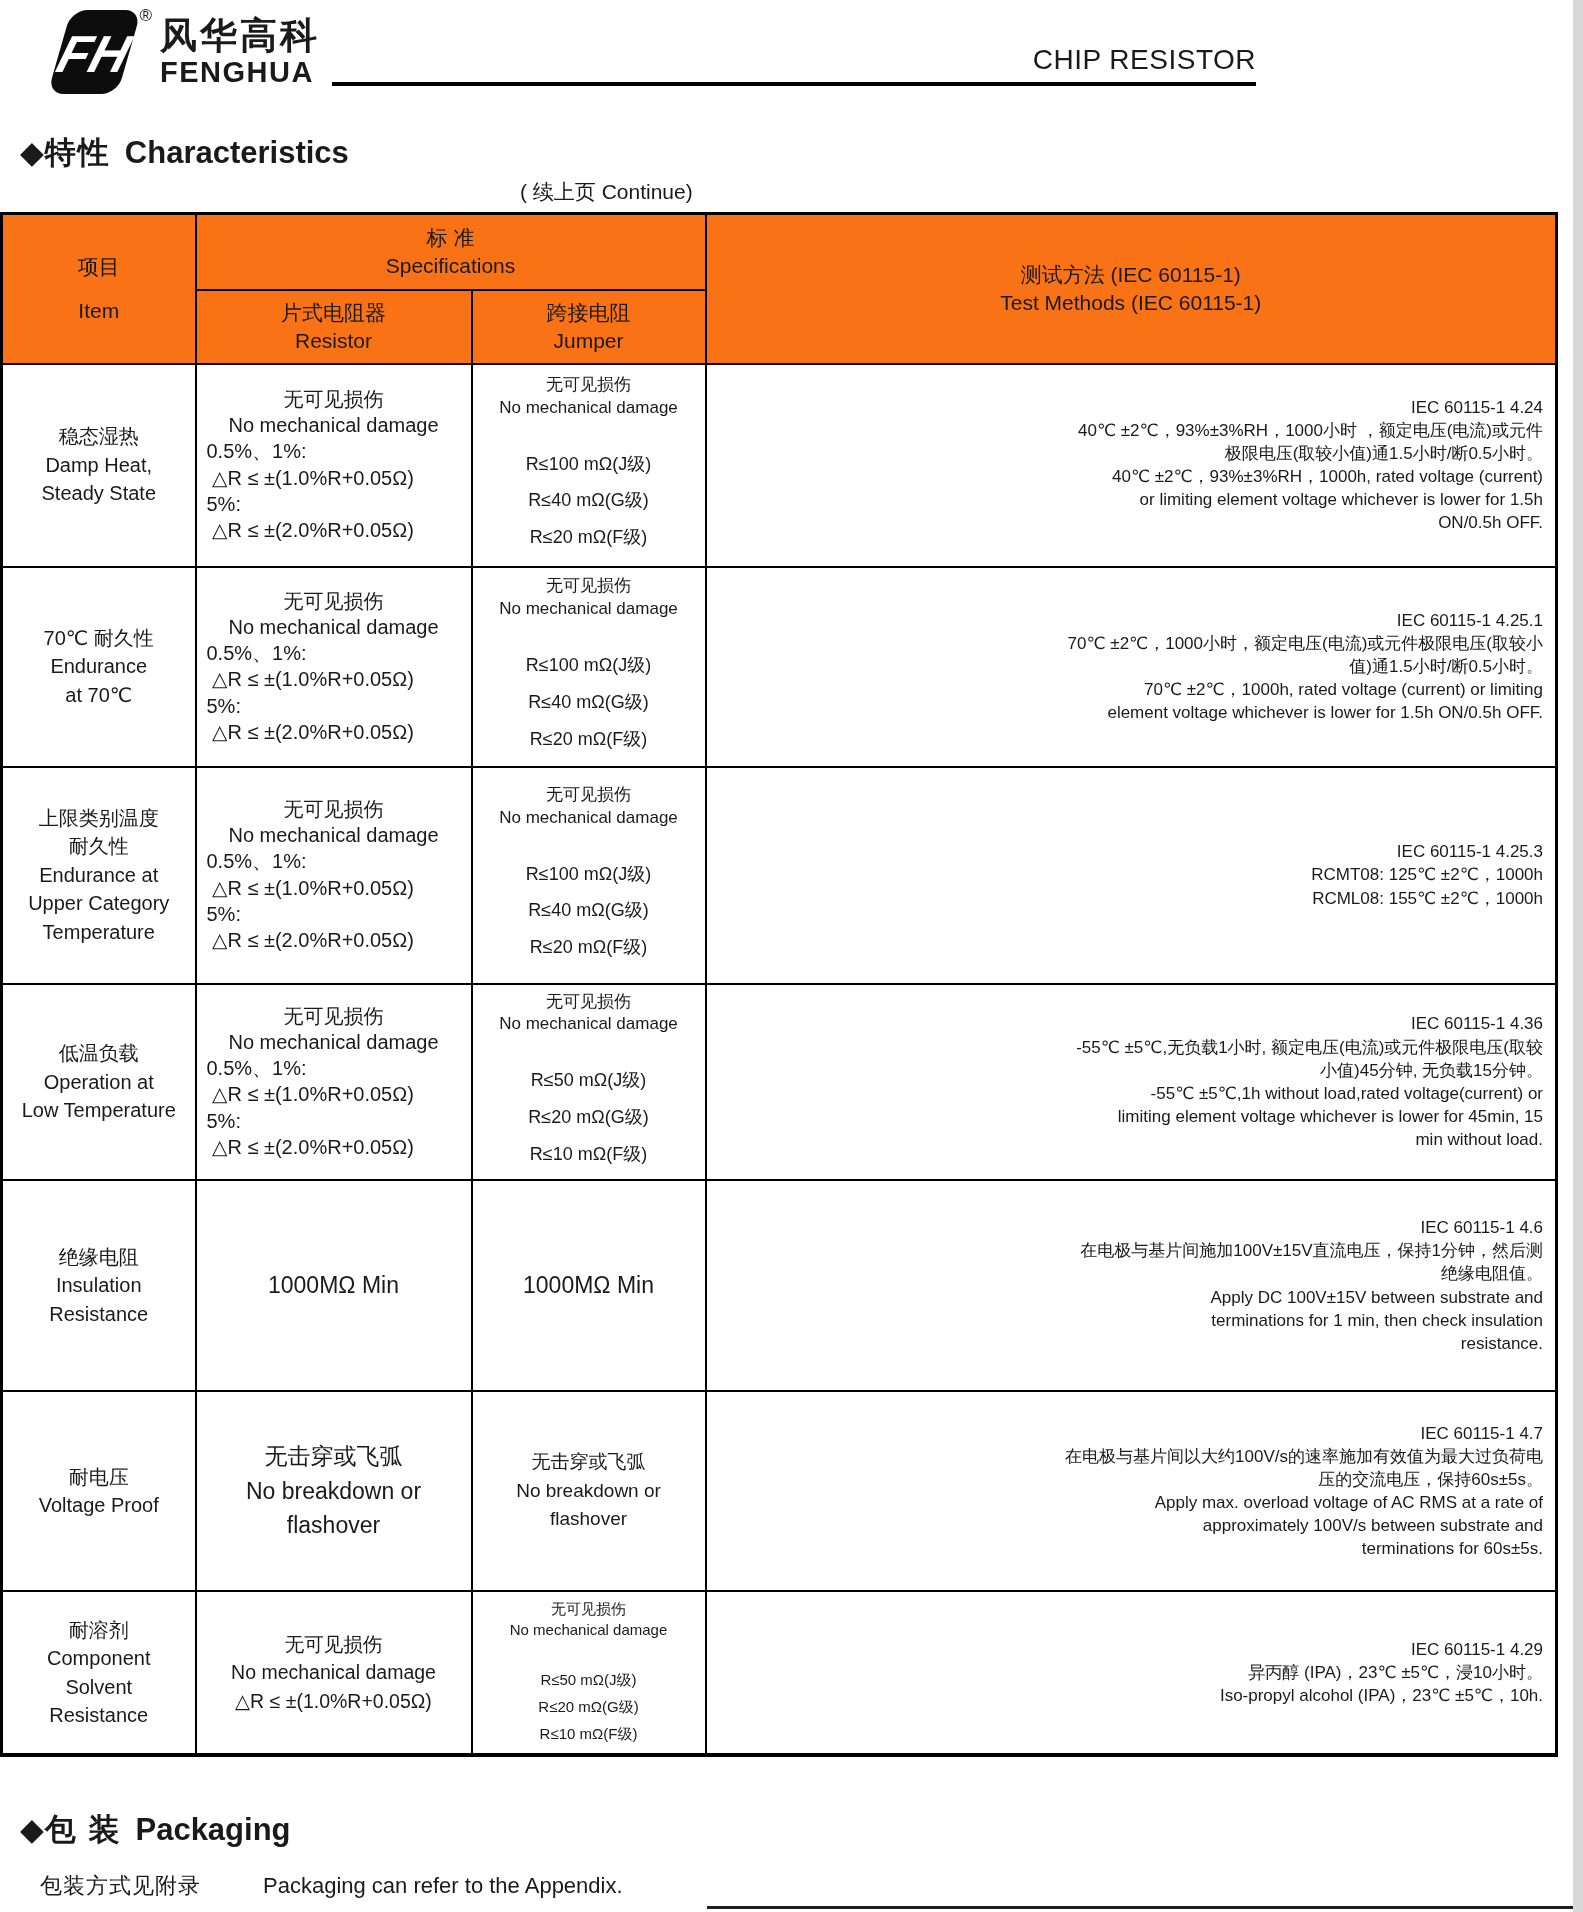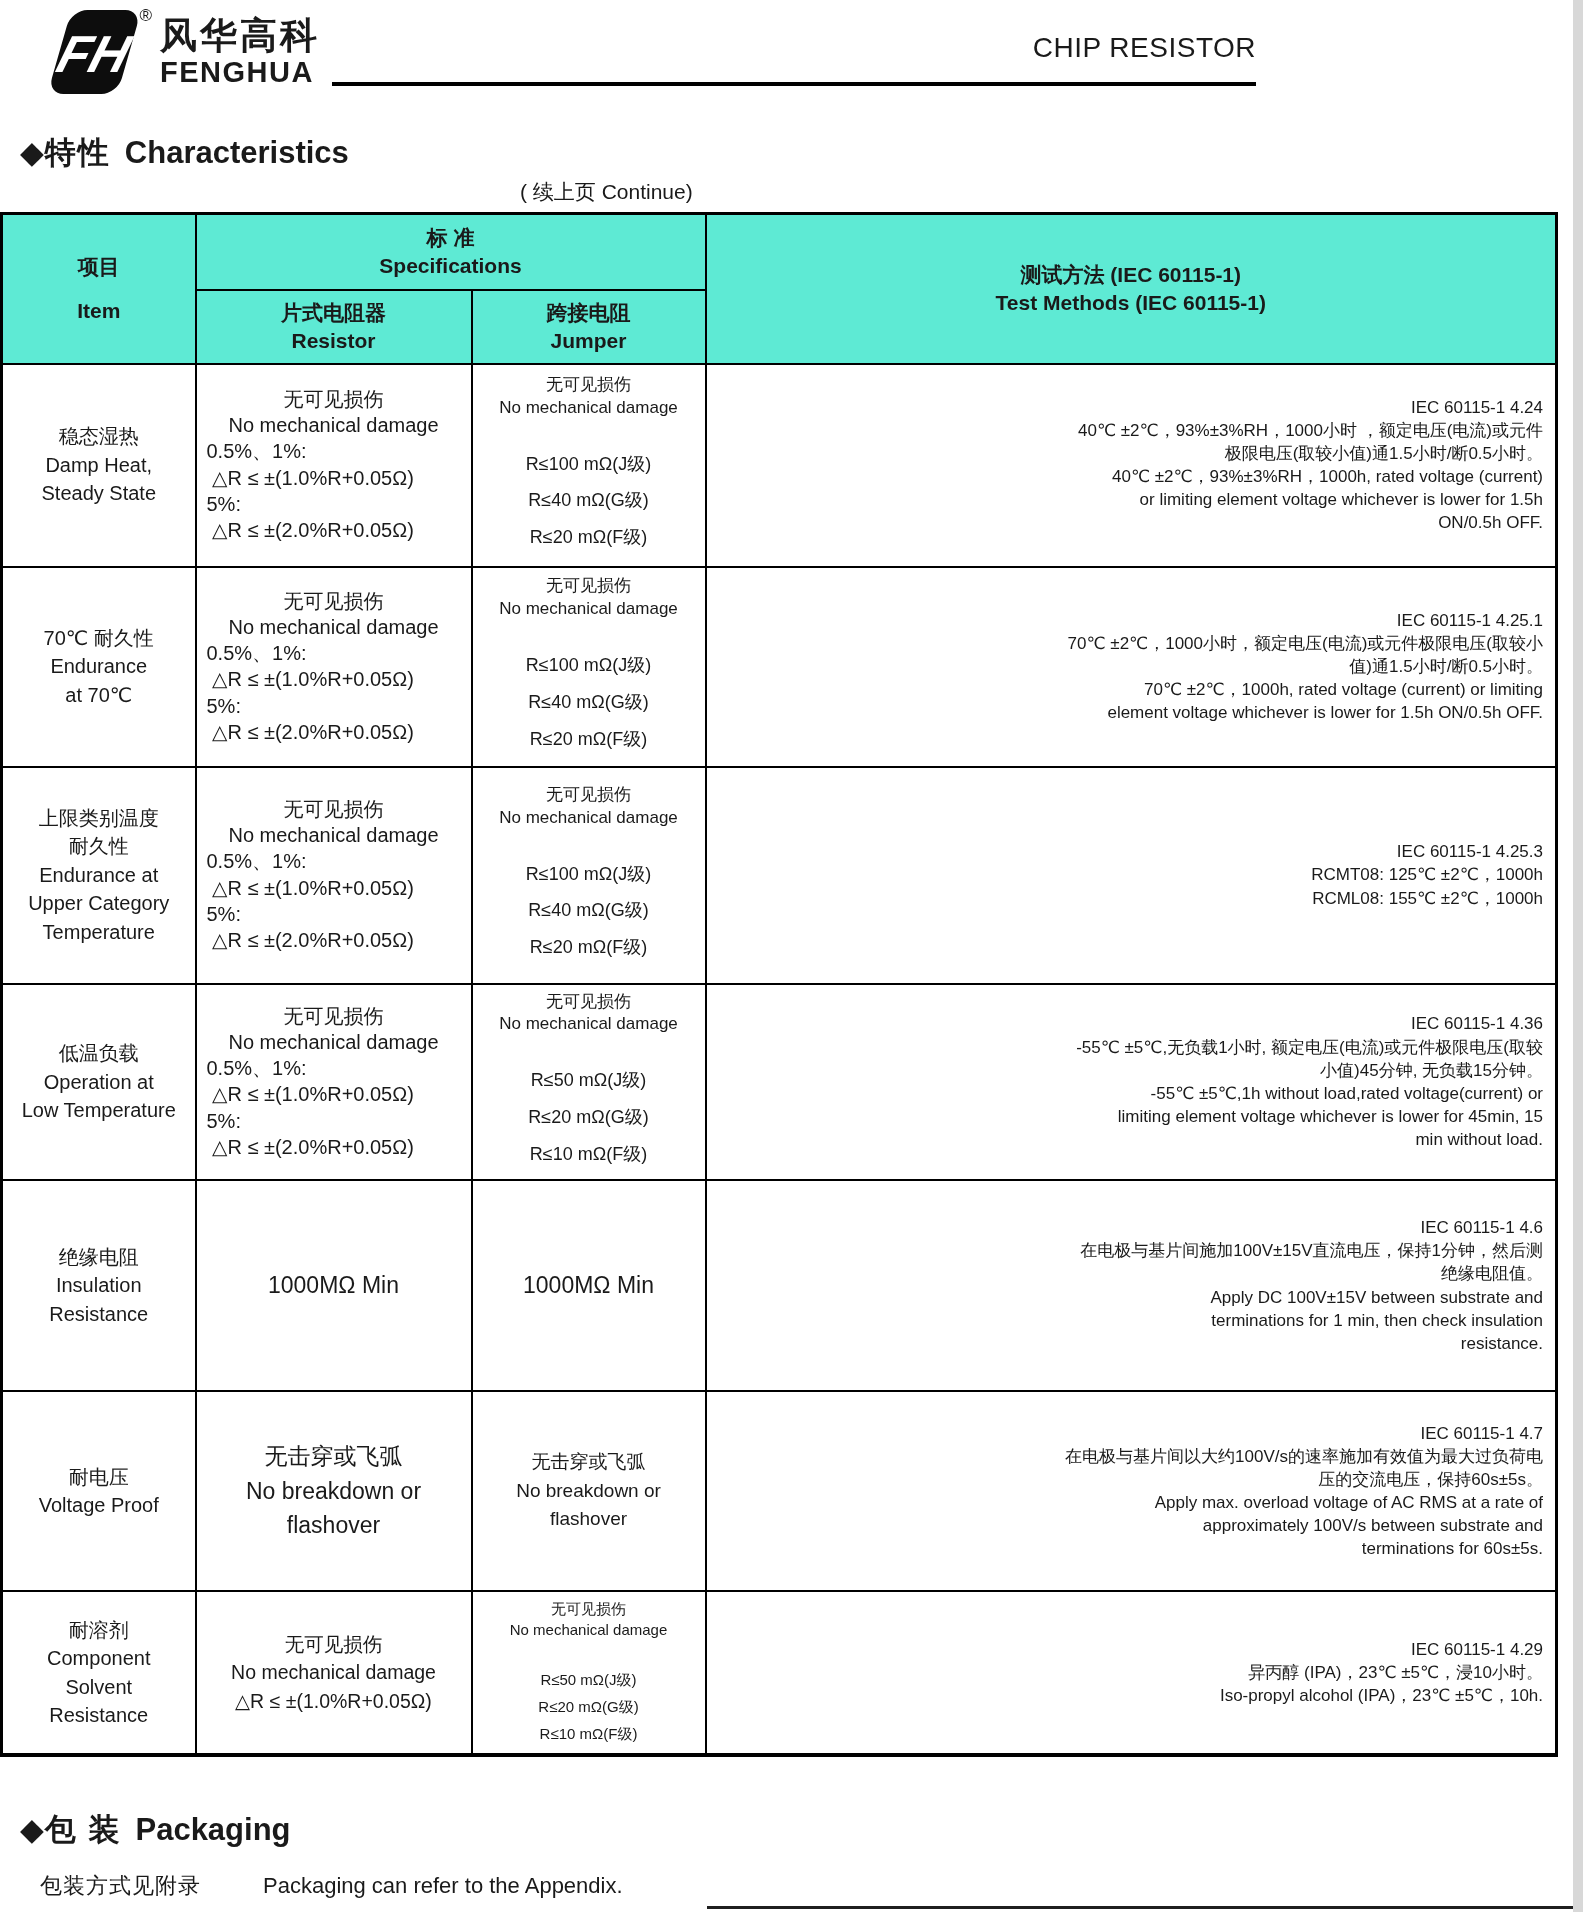--- a/index.html
+++ b/index.html
@@ -15,34 +15,34 @@
   .page-header { position:relative; height:102px; }
   .logo { position:absolute; left:44px; top:8px; display:flex; align-items:flex-start; }
   .logo-mark { position:relative; width:104px; height:88px; }
   .logo-mark svg { display:block; }
   .reg { position:absolute; right:-4px; top:-2px; font-size:17px; }
   .logo-text { margin-left:12px; padding-top:8px; }
   .brand-cn { font-size:37px; font-weight:bold; letter-spacing:3px; line-height:1.1; }
   .brand-en { font-size:29px; font-weight:bold; letter-spacing:1.5px; line-height:1.05; }
   .title-block { position:absolute; left:332px; right:327px; top:0; height:86px;
     border-bottom:4px solid #000; display:flex; align-items:flex-end; justify-content:flex-end; }
-  .doc-title { font-size:28px; letter-spacing:0.5px; padding-bottom:18px; }
+  .doc-title { font-size:28px; letter-spacing:0.5px; padding-bottom:6px; }
 
   
   .section-heading { margin-left:20px; font-size:31px; font-weight:bold; letter-spacing:1px; }
   .section-heading .cn { letter-spacing:2px; }
   .section-heading .en { margin-left:14px; letter-spacing:0; }
   .char-heading { margin-top:30px; }
   .continue-note { margin-left:520px; margin-top:4px; font-size:21px; }
 
   
   .tbl { margin-left:0; margin-top:6px; border-collapse:collapse; table-layout:fixed;
     width:1555px; border:3px solid #000; }
   .tbl th, .tbl td { border:2px solid #000; vertical-align:middle; padding:6px 8px; }
-  .tbl thead th { background:#5eead4; font-weight:bold; font-size:21px; text-align:center; }
+  .tbl thead th { background:#f97316; font-weight:normal; font-size:21px; text-align:center; }
   .tbl tbody tr:last-child td { border-bottom:4px solid #000; }
   tr.h1 { height:76px; } tr.h2 { height:74px; }
   .hdr2 { line-height:1.32; }
   .hdr-item { line-height:2.1; }
   tr.r0 { height:203px; } tr.r1 { height:200px; } tr.r2 { height:217px; }
   tr.r3 { height:194px; } tr.r4 { height:211px; } tr.r5 { height:200px; } tr.r6 { height:162px; }
 
   td.item { text-align:center; font-size:20px; line-height:1.42; white-space:pre-line; }
   td.res .chead { text-align:center; font-size:20px; line-height:1.3; white-space:pre-line; }
   td.res .cbody { text-align:left; font-size:20px; line-height:1.32; white-space:pre-line; padding-left:2px; }

